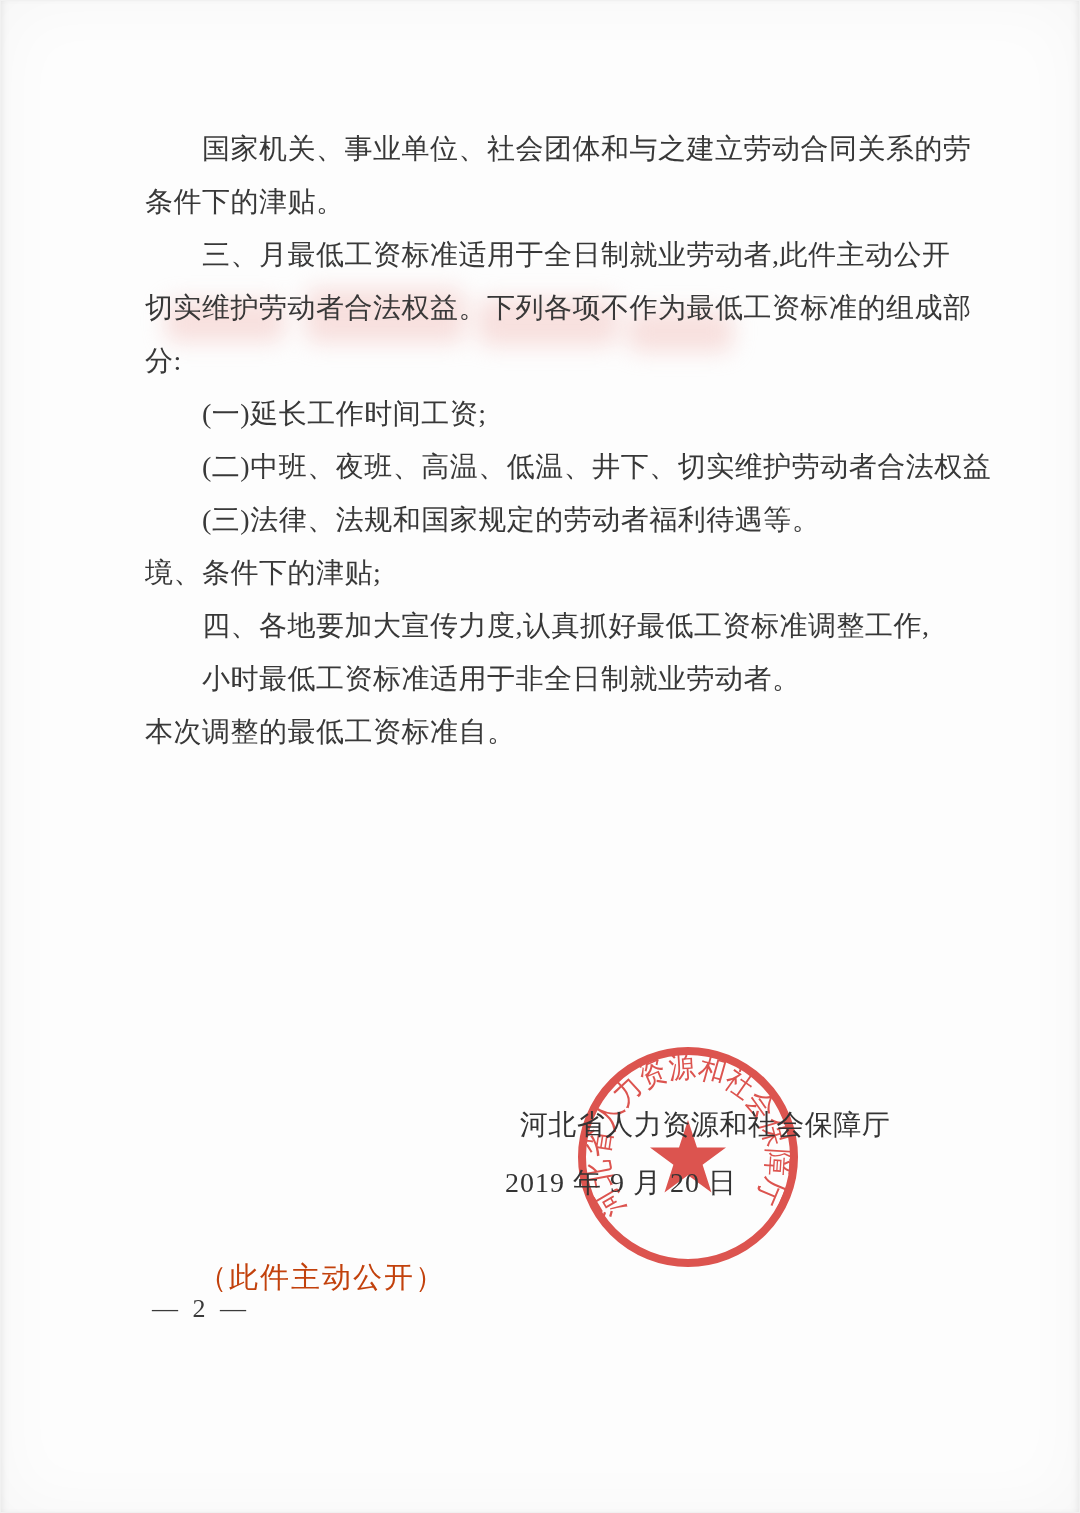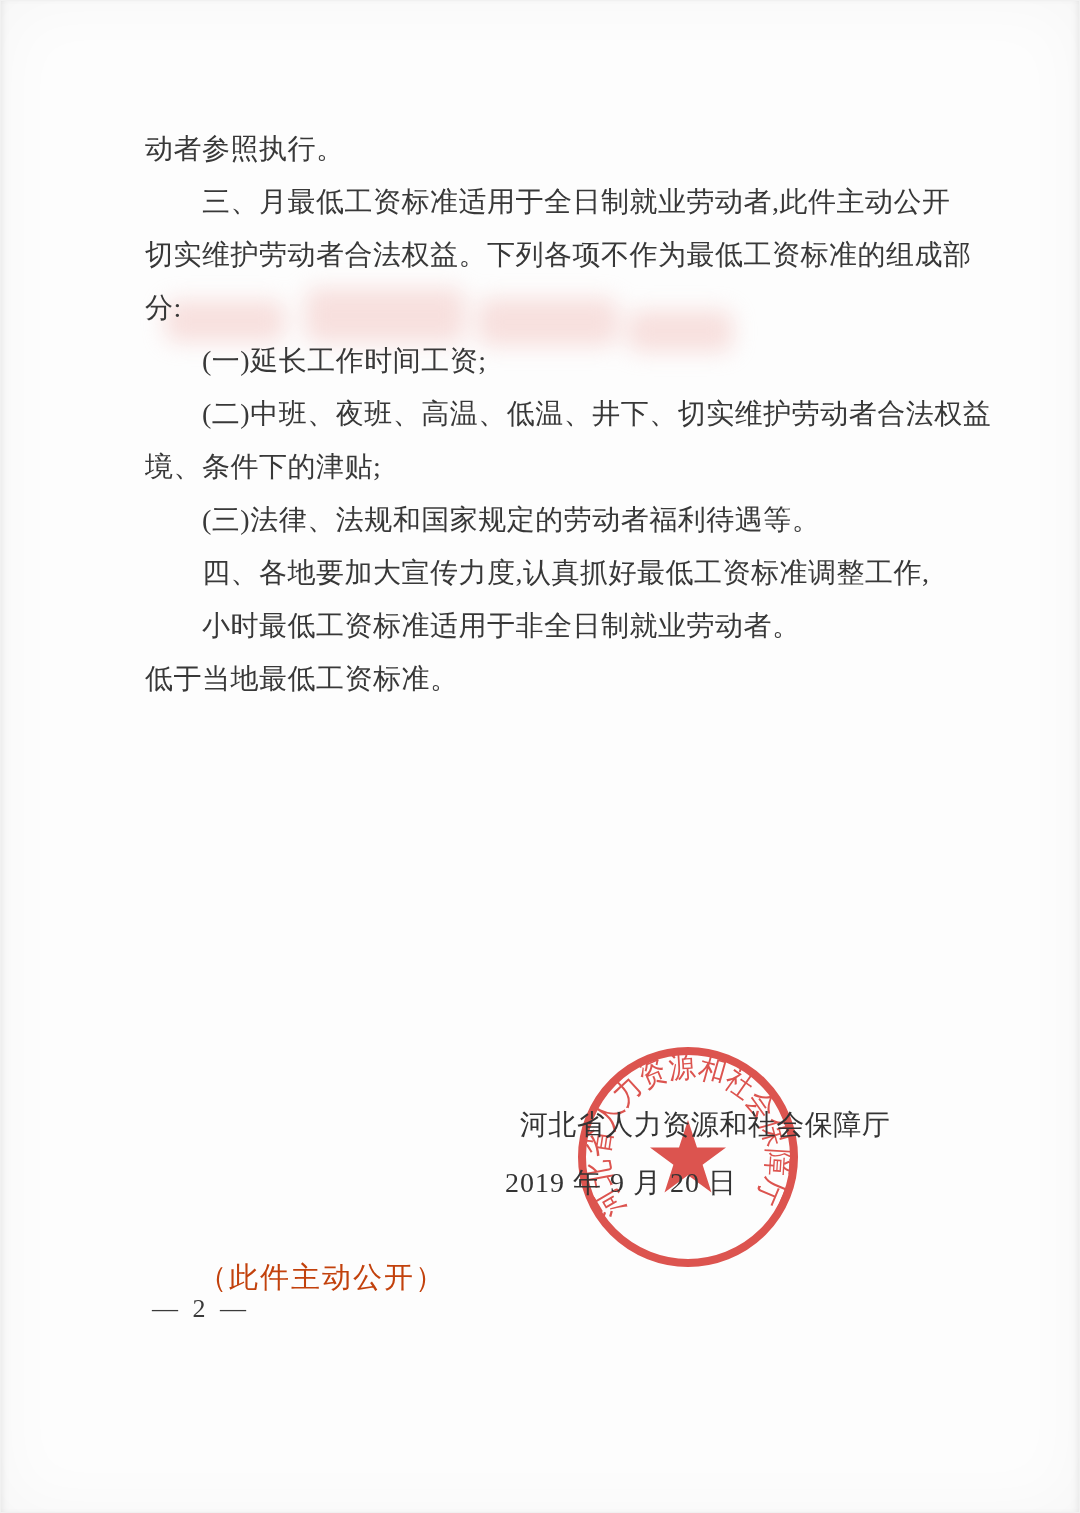--- a/index.html
+++ b/index.html
@@ -60,31 +60,32 @@
 <div class="page">
 
   <div class="bleed">
     <span class="b1"></span>
     <span class="b2"></span>
     <span class="b3"></span>
     <span class="b4"></span>
   </div>
 
   <div class="body-text">
-    <div class="line">动者参照执行。</div>
+    <div class="line">　　国家机关、事业单位、社会团体和与之建立劳动合同关系的劳</div>
+    <div class="line">条件下的津贴。</div>
     <div class="line">　　三、月最低工资标准适用于全日制就业劳动者,此件主动公开</div>
     <div class="line">切实维护劳动者合法权益。下列各项不作为最低工资标准的组成部</div>
     <div class="line">分:</div>
     <div class="line">　　(一)延长工作时间工资;</div>
     <div class="line">　　(二)中班、夜班、高温、低温、井下、切实维护劳动者合法权益</div>
+    <div class="line">　　(三)法律、法规和国家规定的劳动者福利待遇等。</div>
     <div class="line">境、条件下的津贴;</div>
-    <div class="line">　　(三)法律、法规和国家规定的劳动者福利待遇等。</div>
     <div class="line">　　四、各地要加大宣传力度,认真抓好最低工资标准调整工作,</div>
     <div class="line">　　小时最低工资标准适用于非全日制就业劳动者。</div>
-    <div class="line">低于当地最低工资标准。</div>
+    <div class="line">本次调整的最低工资标准自。</div>
     <div class="spacer"></div>
   </div>
 
   <div class="seal">
     <svg width="234" height="234" viewBox="-117 -117 234 234">
       <circle cx="0" cy="0" r="106" fill="none" stroke="#db4540" stroke-width="8"></circle>
       <polygon fill="#db4540" points="0,-37 9,-9.4 38,-9.4 14.6,7.7 23.5,35.4 0,18.3 -23.5,35.4 -14.6,7.7 -38,-9.4 -9,-9.4"></polygon>
       <path id="sealArc" d="M -61.3,51.4 A 80,80 0 1 1 61.3,51.4" fill="none"></path>
       <text font-size="31" fill="#db4540" font-family="Liberation Serif, DejaVu Serif, serif">
         <textPath href="#sealArc" startOffset="0" textLength="352" lengthAdjust="spacingAndGlyphs">河北省人力资源和社会保障厅</textPath>

